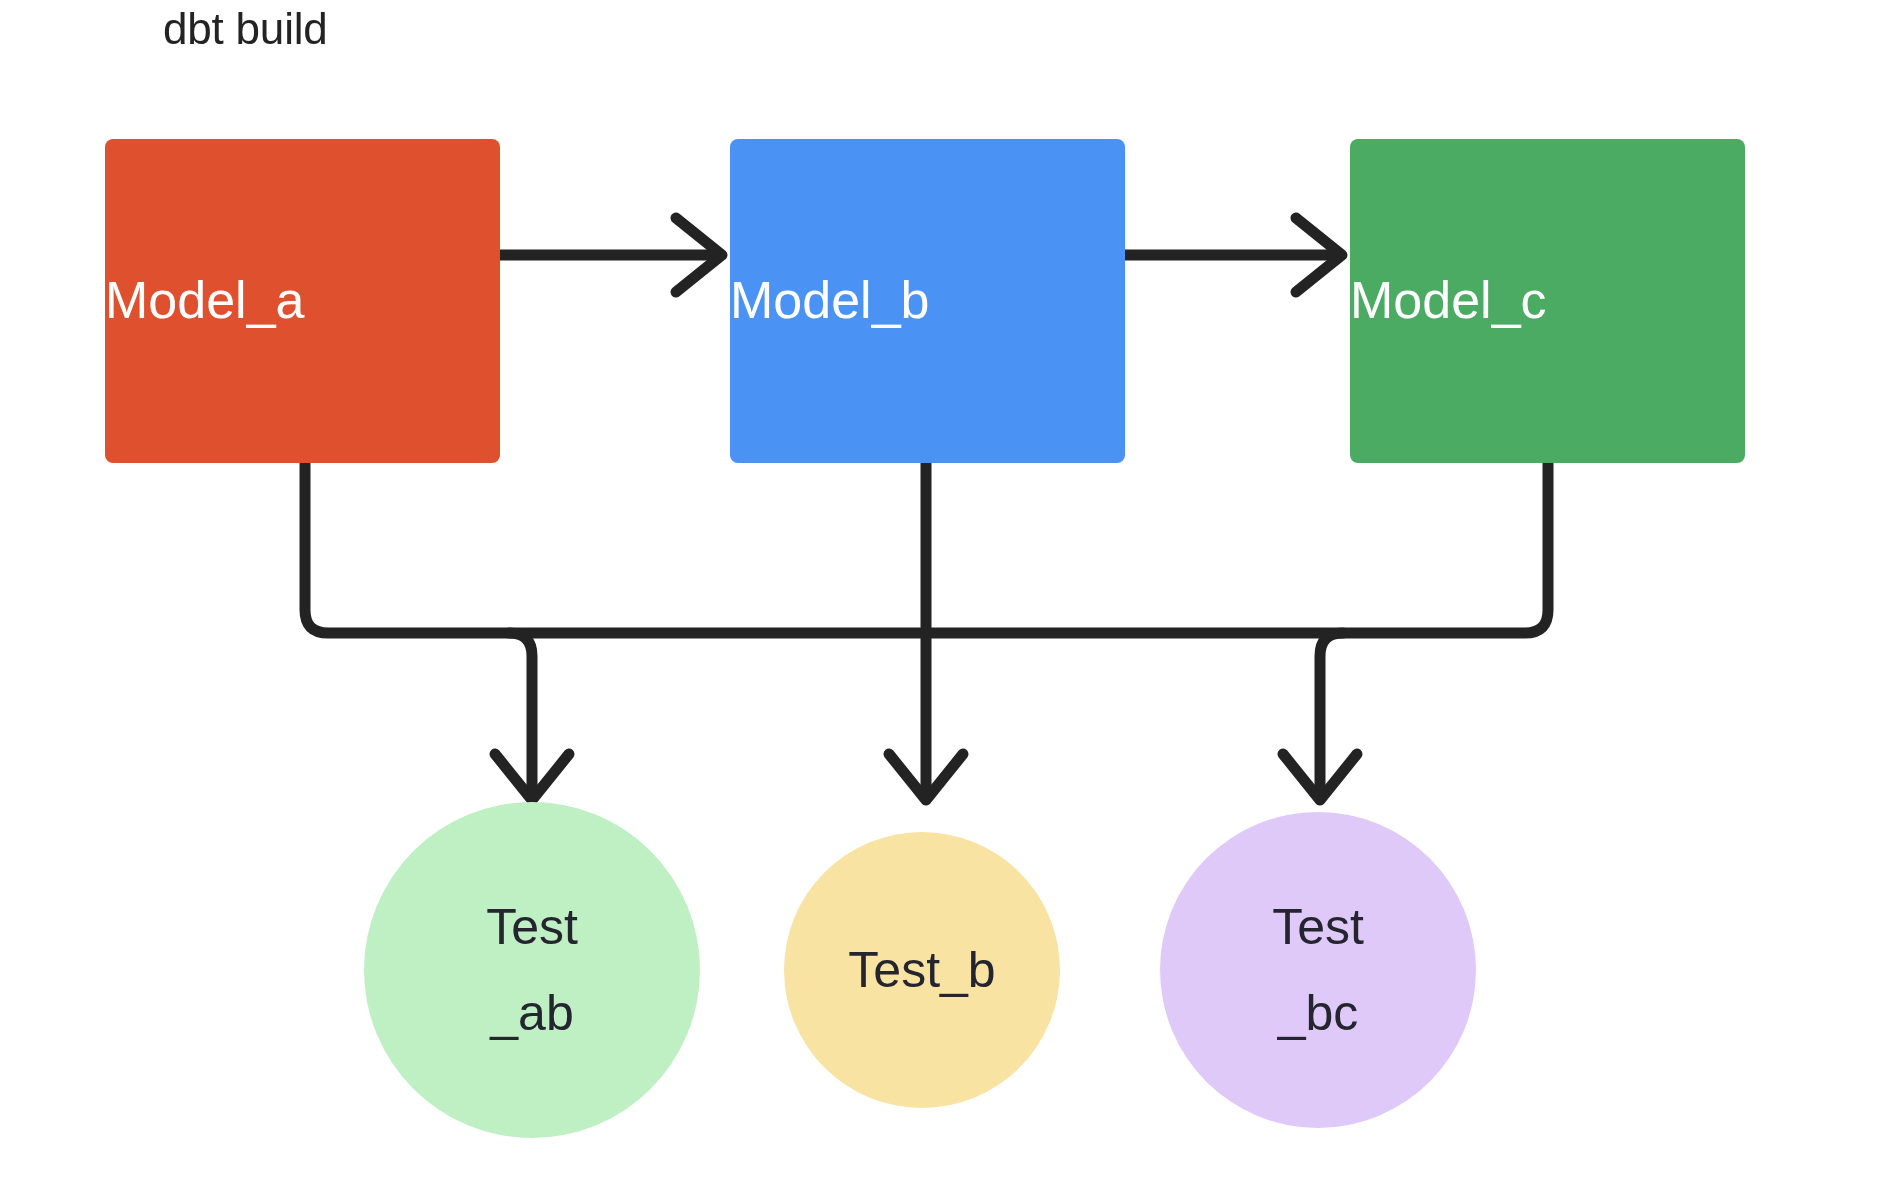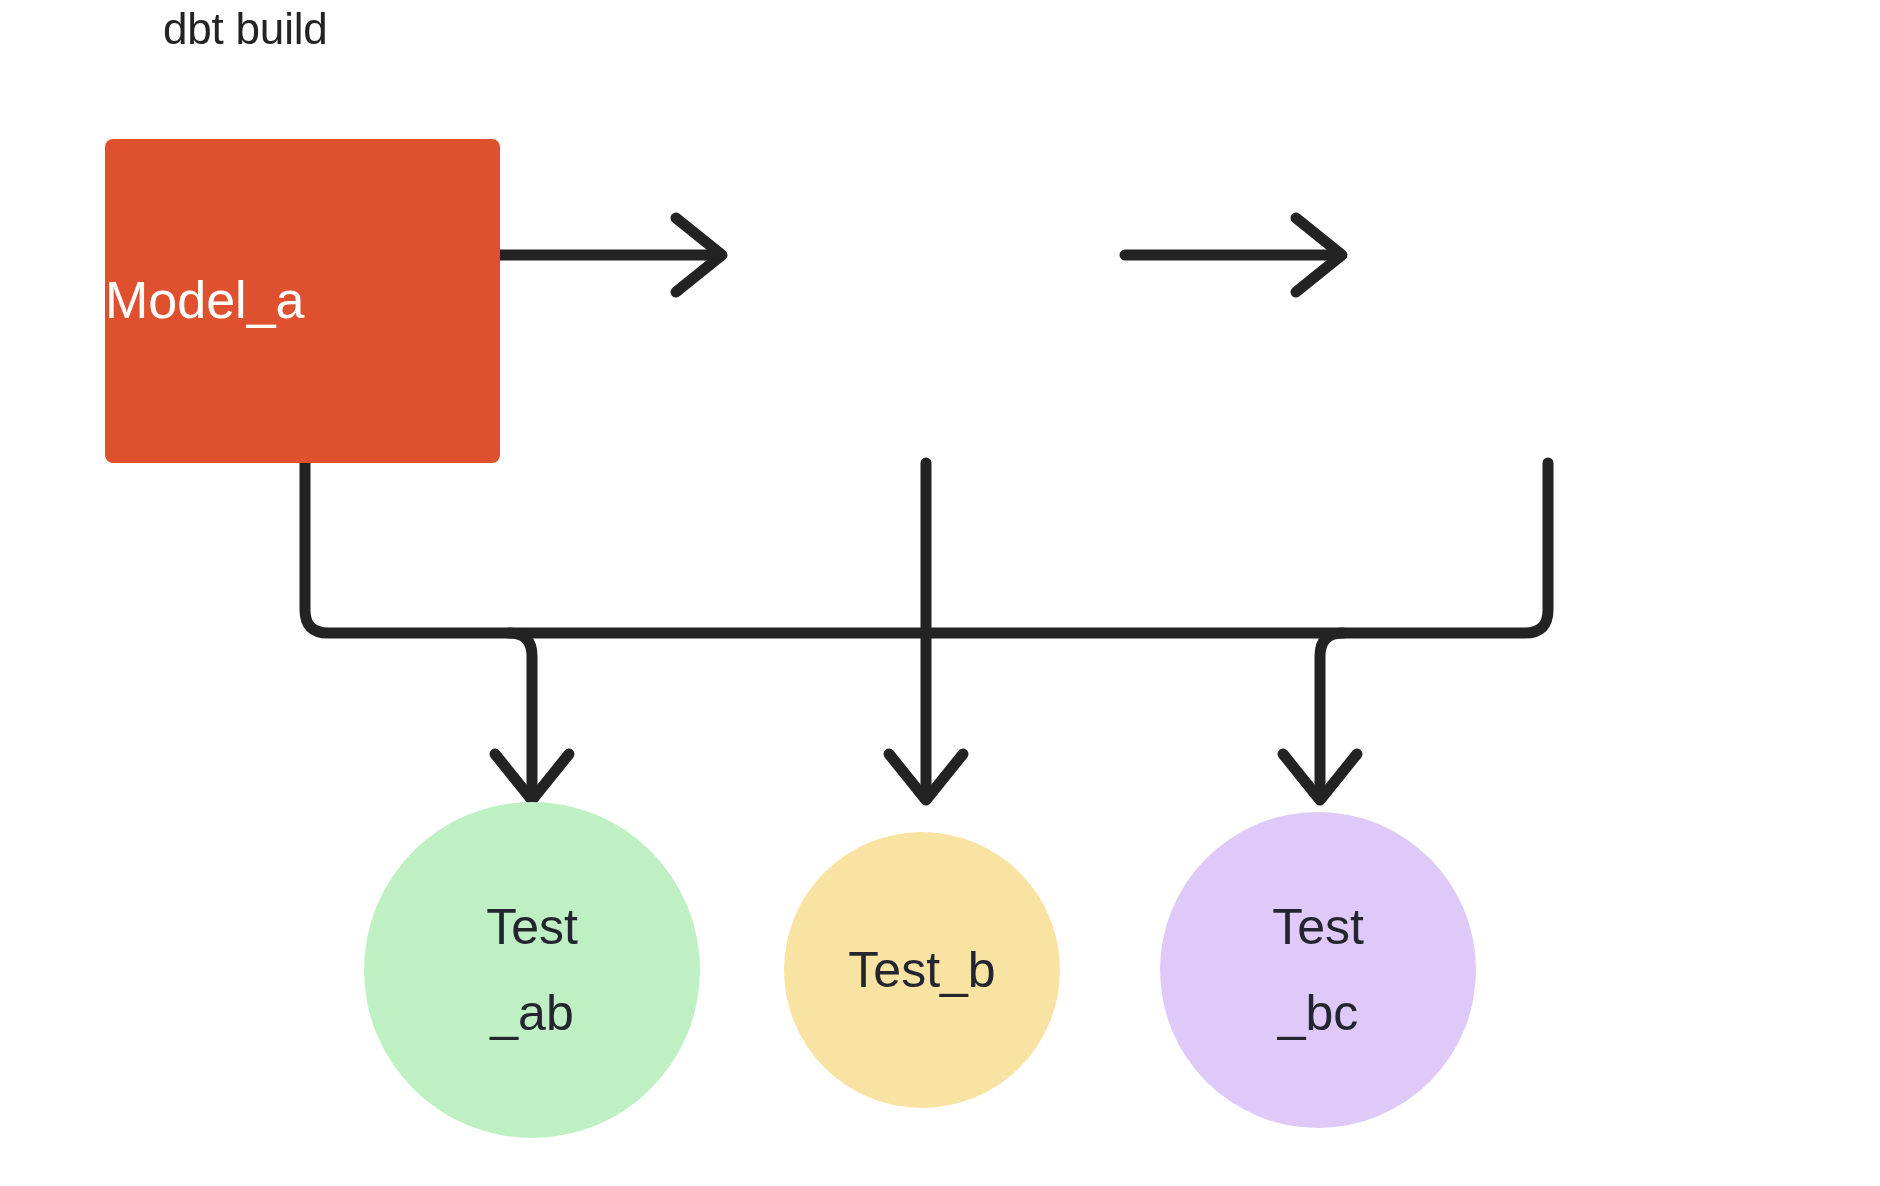--- a/index.html
+++ b/index.html
@@ -90,21 +90,27 @@
       <path d="M 1320 790 L 1320 656 Q 1320 633 1343 633"></path>
       <path d="M 1283 754 L 1320 800 L 1357 754"></path>
 
     </g>
   </svg>
 
   <div class="model-node" style="left:105px; top:139px; width:395px; height:324px; background:#DF512E;">
     <span>Model_a</span>
   </div>
 
+  <div class="model-node" style="left:730px; top:139px; width:395px; height:324px; background:#4A93F5;">
+    <span>Model_b</span>
+  </div>
 
+  <div class="model-node" style="left:1350px; top:139px; width:395px; height:324px; background:#4CAB63;">
+    <span>Model_c</span>
+  </div>
 
   <div class="test-node" style="left:364px; top:802px; width:336px; height:336px; background:#BFF0C4;">
     <span class="test-label">Test
 _ab</span>
   </div>
 
   <div class="test-node" style="left:784px; top:832px; width:276px; height:276px; background:#F8E3A3;">
     <span class="test-label">Test_b</span>
   </div>
 

